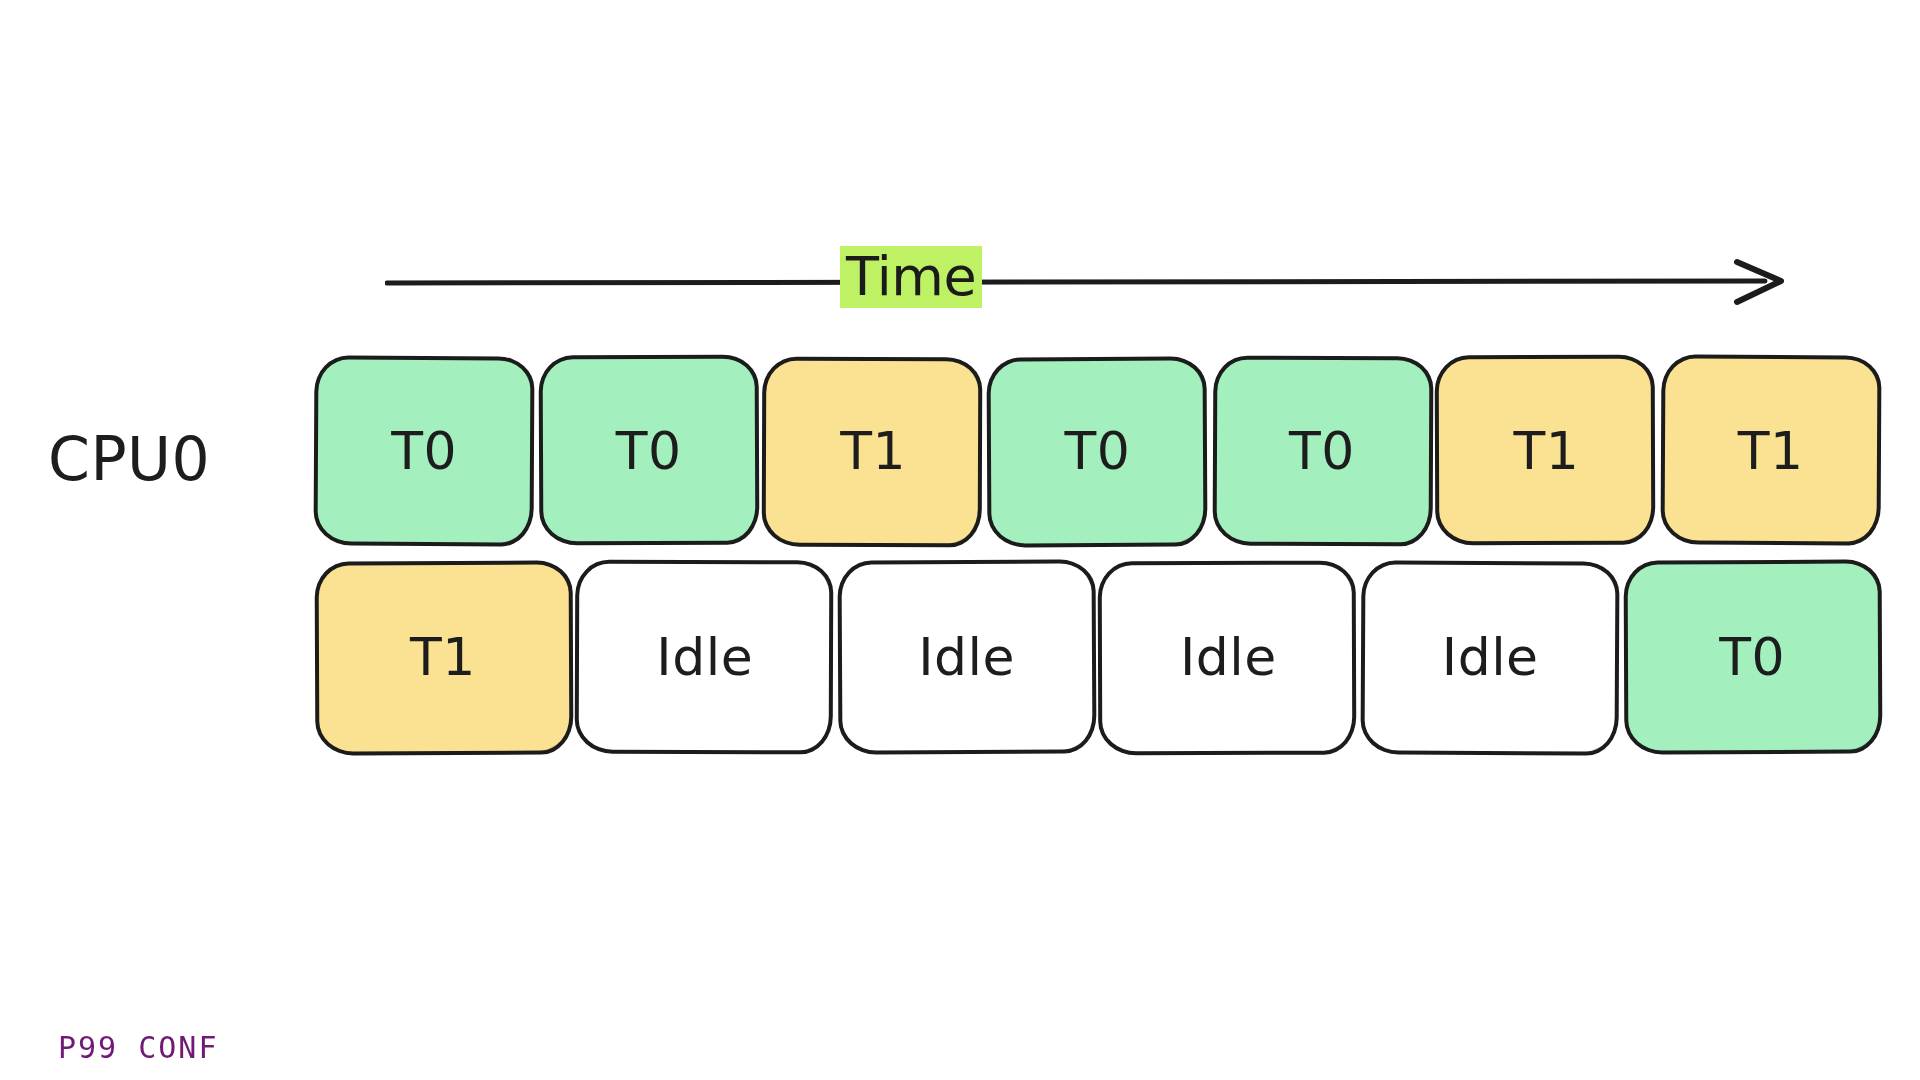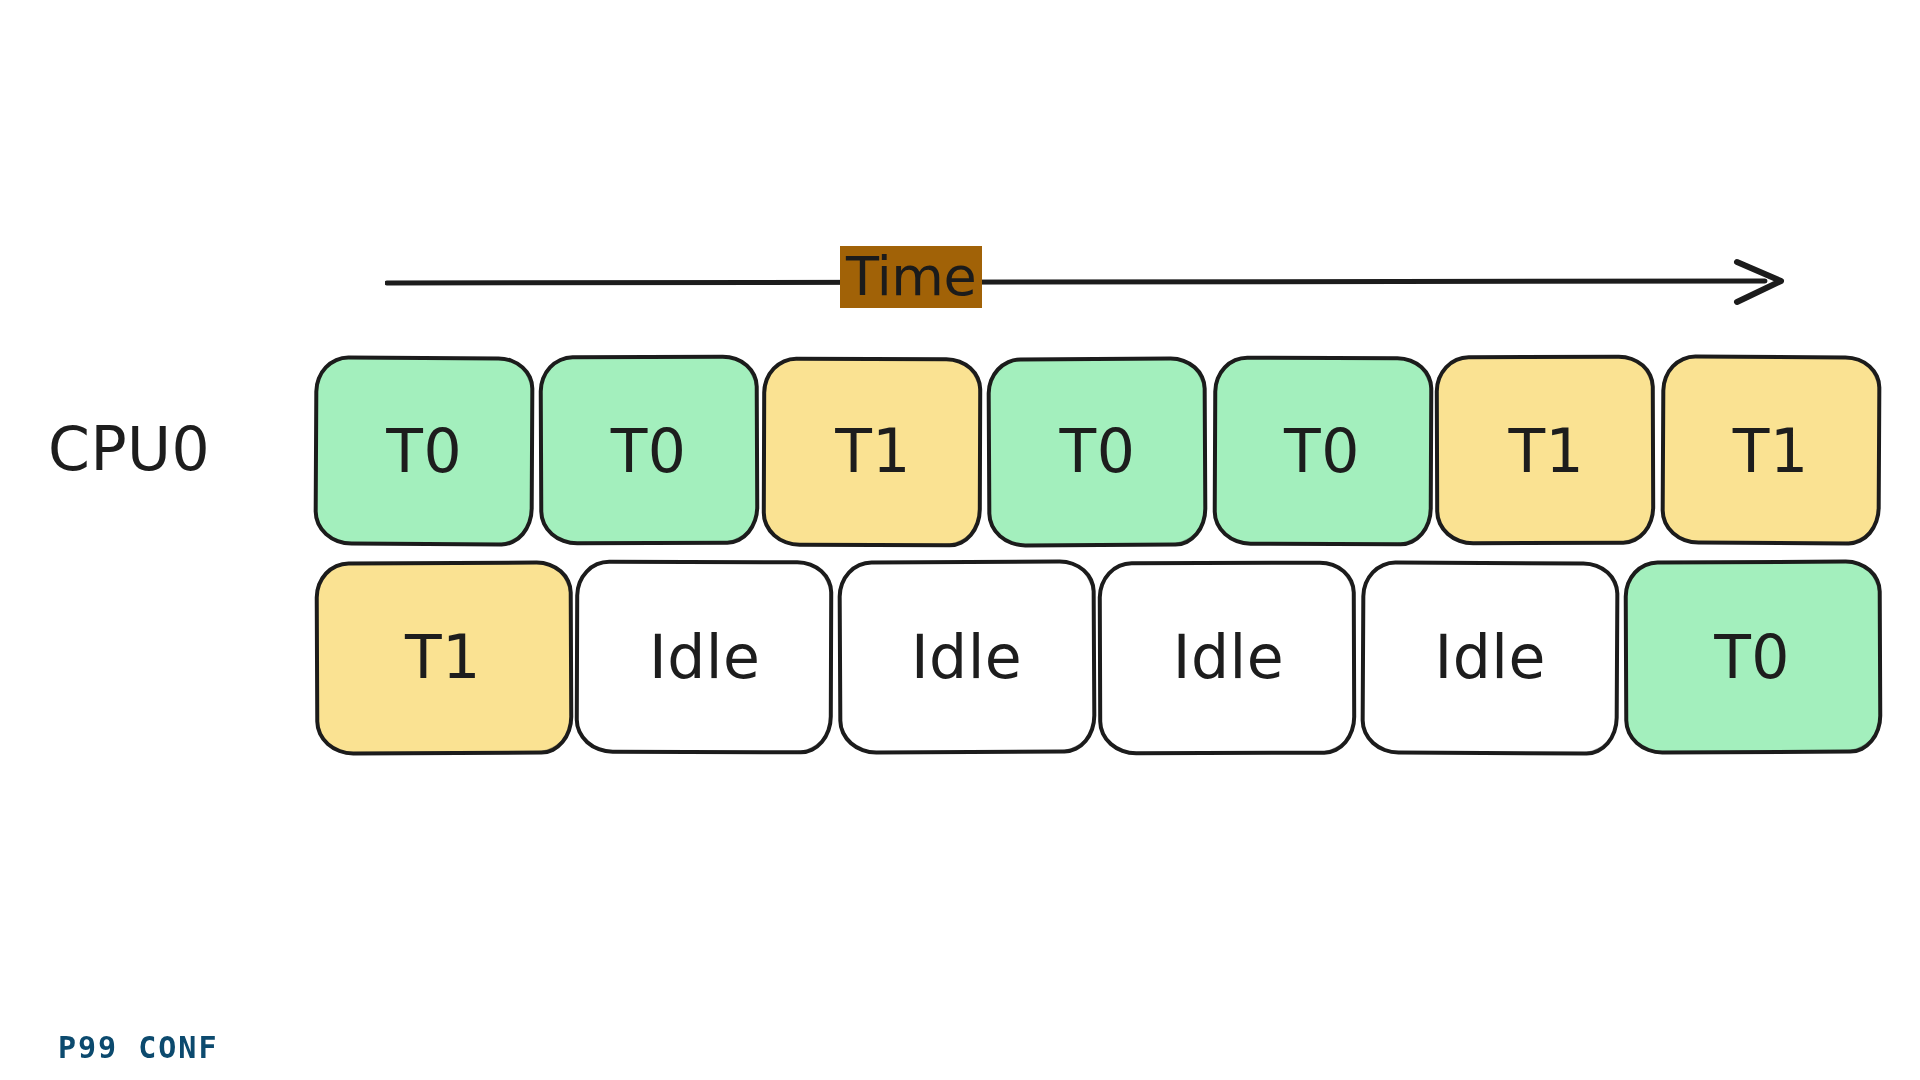--- a/index.html
+++ b/index.html
@@ -30,21 +30,21 @@
     width: 1425px;
     height: 60px;
   }
   #time-axis svg { display: block; }
   .axis-label {
     position: absolute;
     left: 455px;
     top: -6px;
     font-size: 54px;
     color: #1b1b1b;
-    background: #a16207;
+    background: #bef264;
     padding: 0 6px;
     letter-spacing: -0.5px;
     line-height: 62px;
     white-space: nowrap;
   }
 
   
   .cpu-row {
     position: absolute;
     left: 0;
@@ -56,20 +56,21 @@
 
   .row-label {
     position: absolute;
     left: 48px;
     width: 250px;
     font-size: 60px;
     color: #1d1d1d;
     letter-spacing: 0.5px;
     text-align: left;
     white-space: nowrap;
+    margin-top: 10px;
   }
   #row-cpu0 .row-label { top: 62px; }
   #row-cpu1 .row-label { top: 62px; }
 
   .slots {
     position: absolute;
     left: 310px;
     top: 0;
     height: 100%;
     width: 1575px;
@@ -105,37 +106,37 @@
     position: absolute;
     left: -3px; right: -3px; top: -3px; bottom: -3px;
     border: 2px solid rgba(28,28,28,0.35);
     border-radius: 36px 32px 38px 34px / 32px 38px 34px 36px;
     pointer-events: none;
   }
 
   .slot .box-label {
     position: relative;
     z-index: 2;
-    font-size: 60px;
+    font-size: 52px;
     color: #1d1d1d;
     letter-spacing: 0.5px;
     line-height: 1;
     white-space: nowrap;
   }
 
   
   #footer-logo {
     position: absolute;
     left: 58px;
     top: 1030px;
     font-family: "DejaVu Sans Mono", "Liberation Mono", monospace;
     font-size: 30px;
-    font-weight: bold;
+    font-weight: normal;
     letter-spacing: 2px;
-    color: #0c4a6e;
+    color: #701a75;
     white-space: nowrap;
   }
 </style>
 </head>
 <body>
 
 <div id="stage">
 
   <div id="time-axis">
     <svg width="1425" height="60" viewBox="0 0 1425 60">

